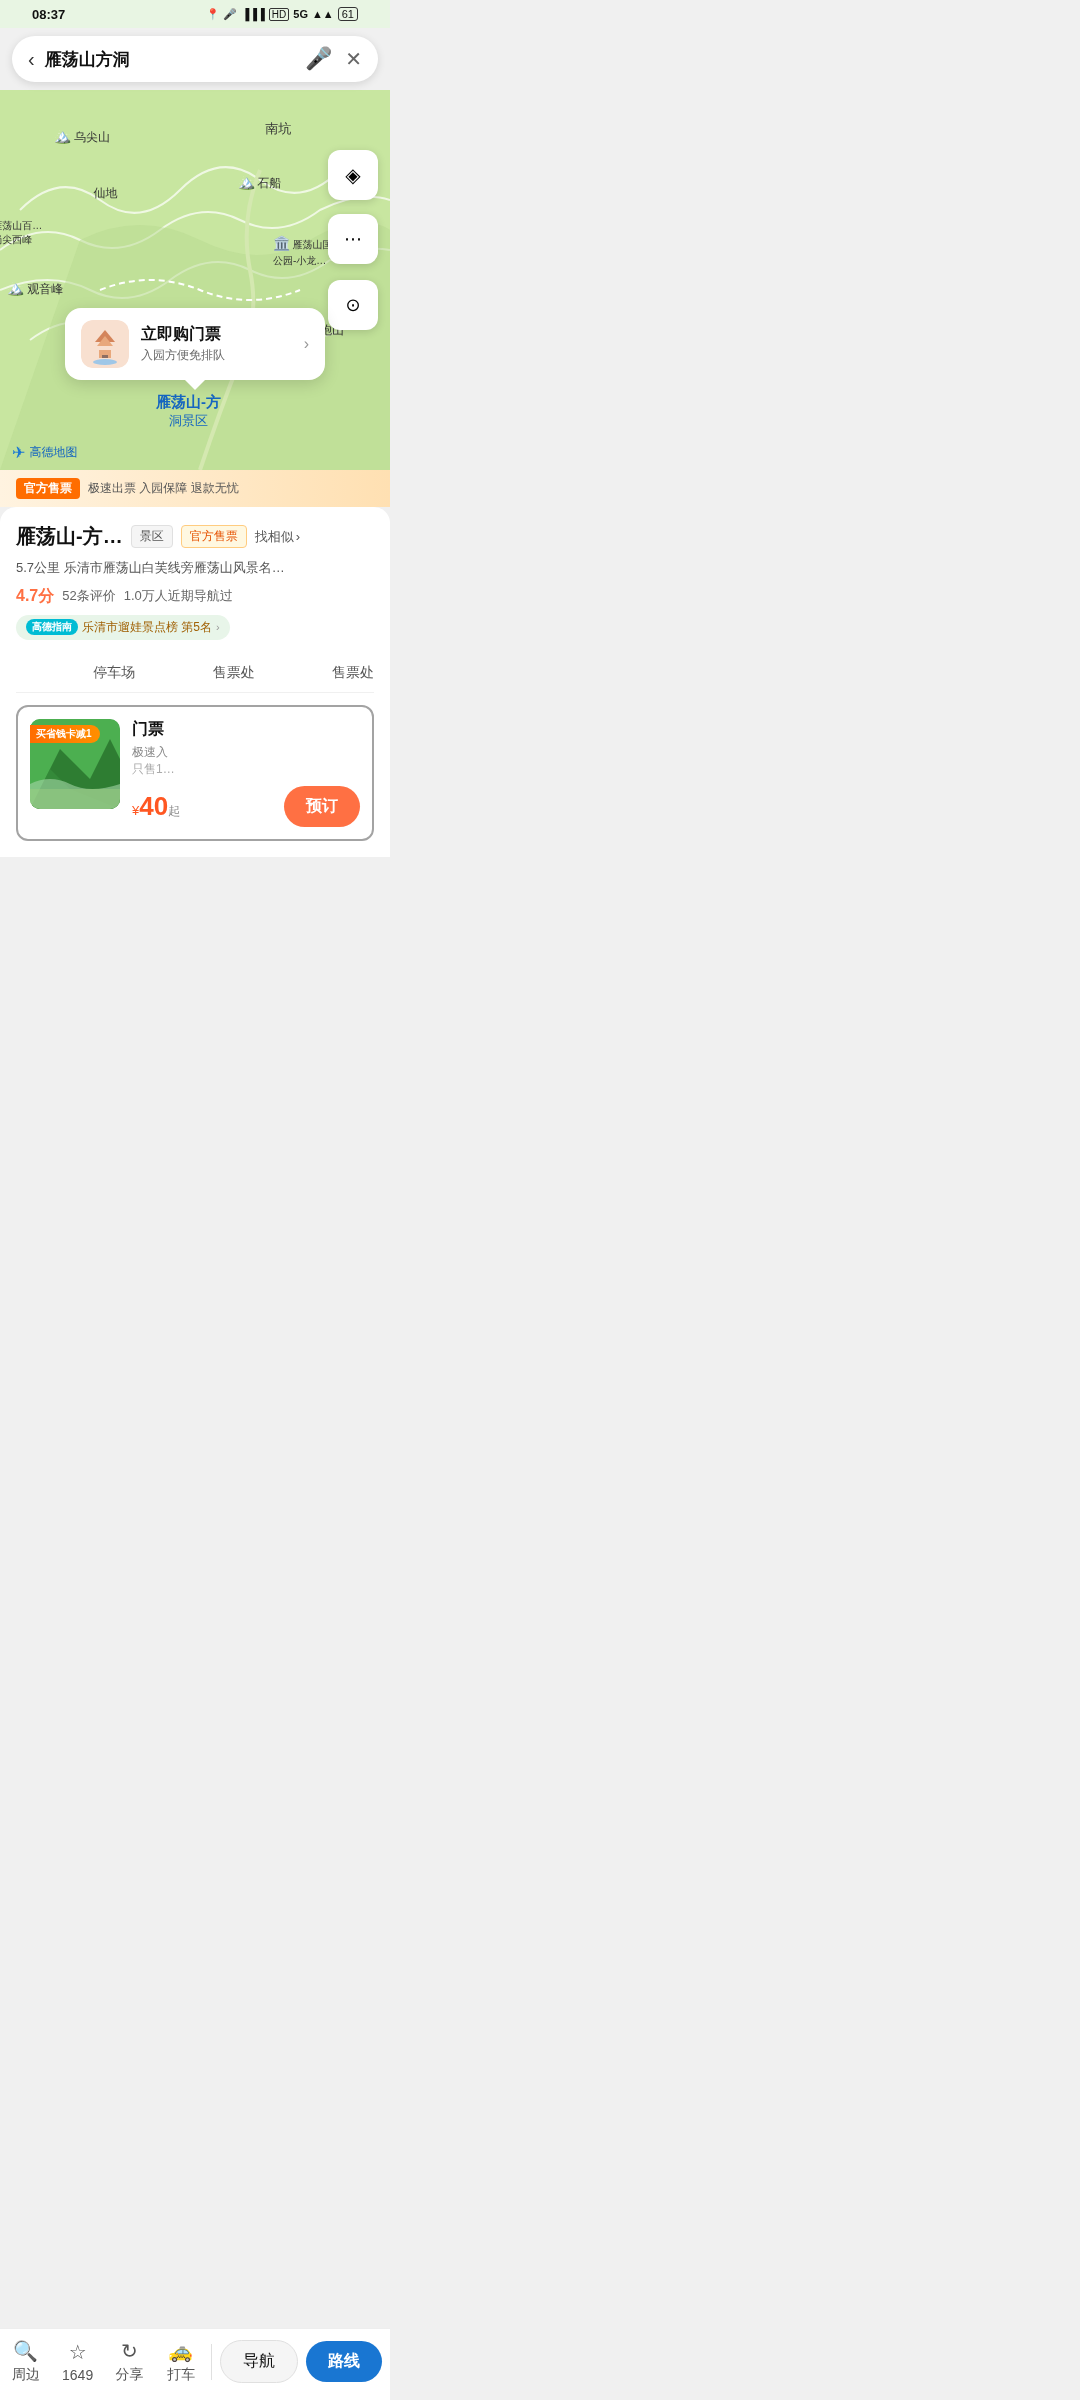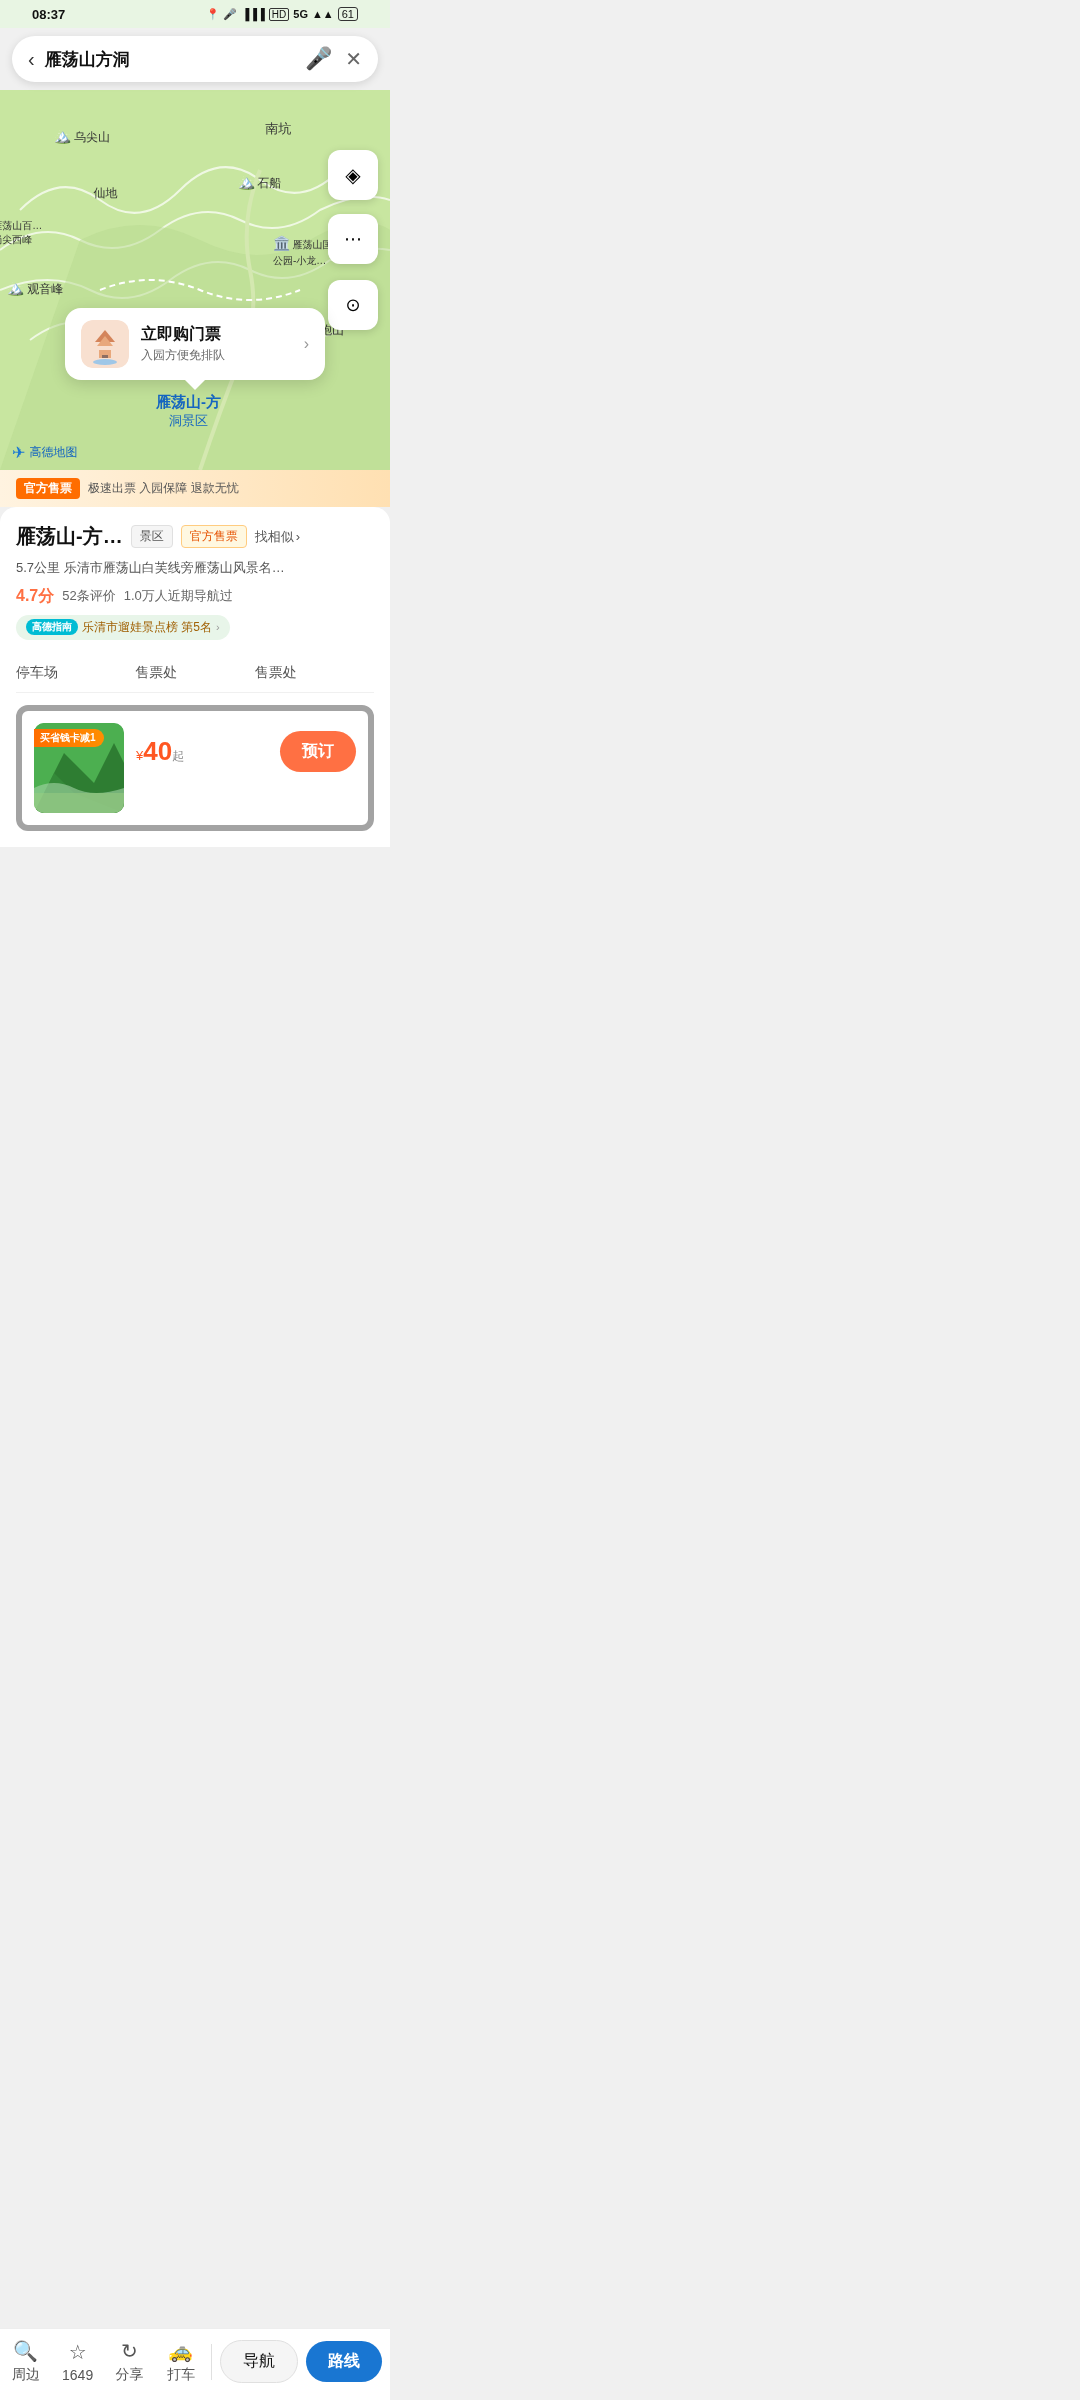--- a/index.html
+++ b/index.html
@@ -298,36 +298,36 @@
 
     
     .sub-tabs {
       display: flex;
       gap: 0;
       margin-bottom: 12px;
       border-bottom: 1px solid #f0f0f0;
     }
     .sub-tab {
       flex: 1;
-      text-align: left;
+      text-align: right;
       padding: 8px 0;
       font-size: 14px;
       color: #555;
       cursor: pointer;
       border-bottom: 2px solid transparent;
     }
 
     
     .ticket-card {
       display: flex;
       align-items: stretch;
       gap: 12px;
       background: white;
       border-radius: 12px;
-      border: 6px solid #a3a3a3;
+      border: 2px solid #a3a3a3;
       overflow: hidden;
       padding: 12px;
     }
     .ticket-img-wrap {
       position: relative;
       flex-shrink: 0;
     }
     .ticket-img {
       width: 90px;
       height: 90px;
@@ -635,20 +635,25 @@
           <polygon points="0,90 30,30 60,60 80,20 90,40 90,90" fill="#2e7d32"></polygon>
           <polygon points="0,90 20,50 40,70 90,90" fill="#388e3c" opacity="0.7"></polygon>
           <rect x="0" y="70" width="90" height="20" fill="#8bc34a" opacity="0.5"></rect>
 
           <path fill="#a5d6a7" d="M 0 65 Q 20 55 40 65 Q 60 75 90 65 L 90 90 L 0 90 Z" opacity="0.6"></path>
         </svg>
       </div>
       <div class="ticket-img-badge">买省钱卡减1</div>
     </div>
     <div class="ticket-info">
+      <div>
+        <div class="ticket-title">门票</div>
+        <div class="ticket-subtitle">极速入</div>
+        <div class="ticket-sold">只售1…</div>
+      </div>
       <div class="ticket-price-row">
         <div class="ticket-price">
           <span class="currency">¥</span><span class="amount">40</span><span class="unit">起</span>
         </div>
         <button class="book-btn">预订</button>
       </div>
     </div>
   </div>
 
 </div>

